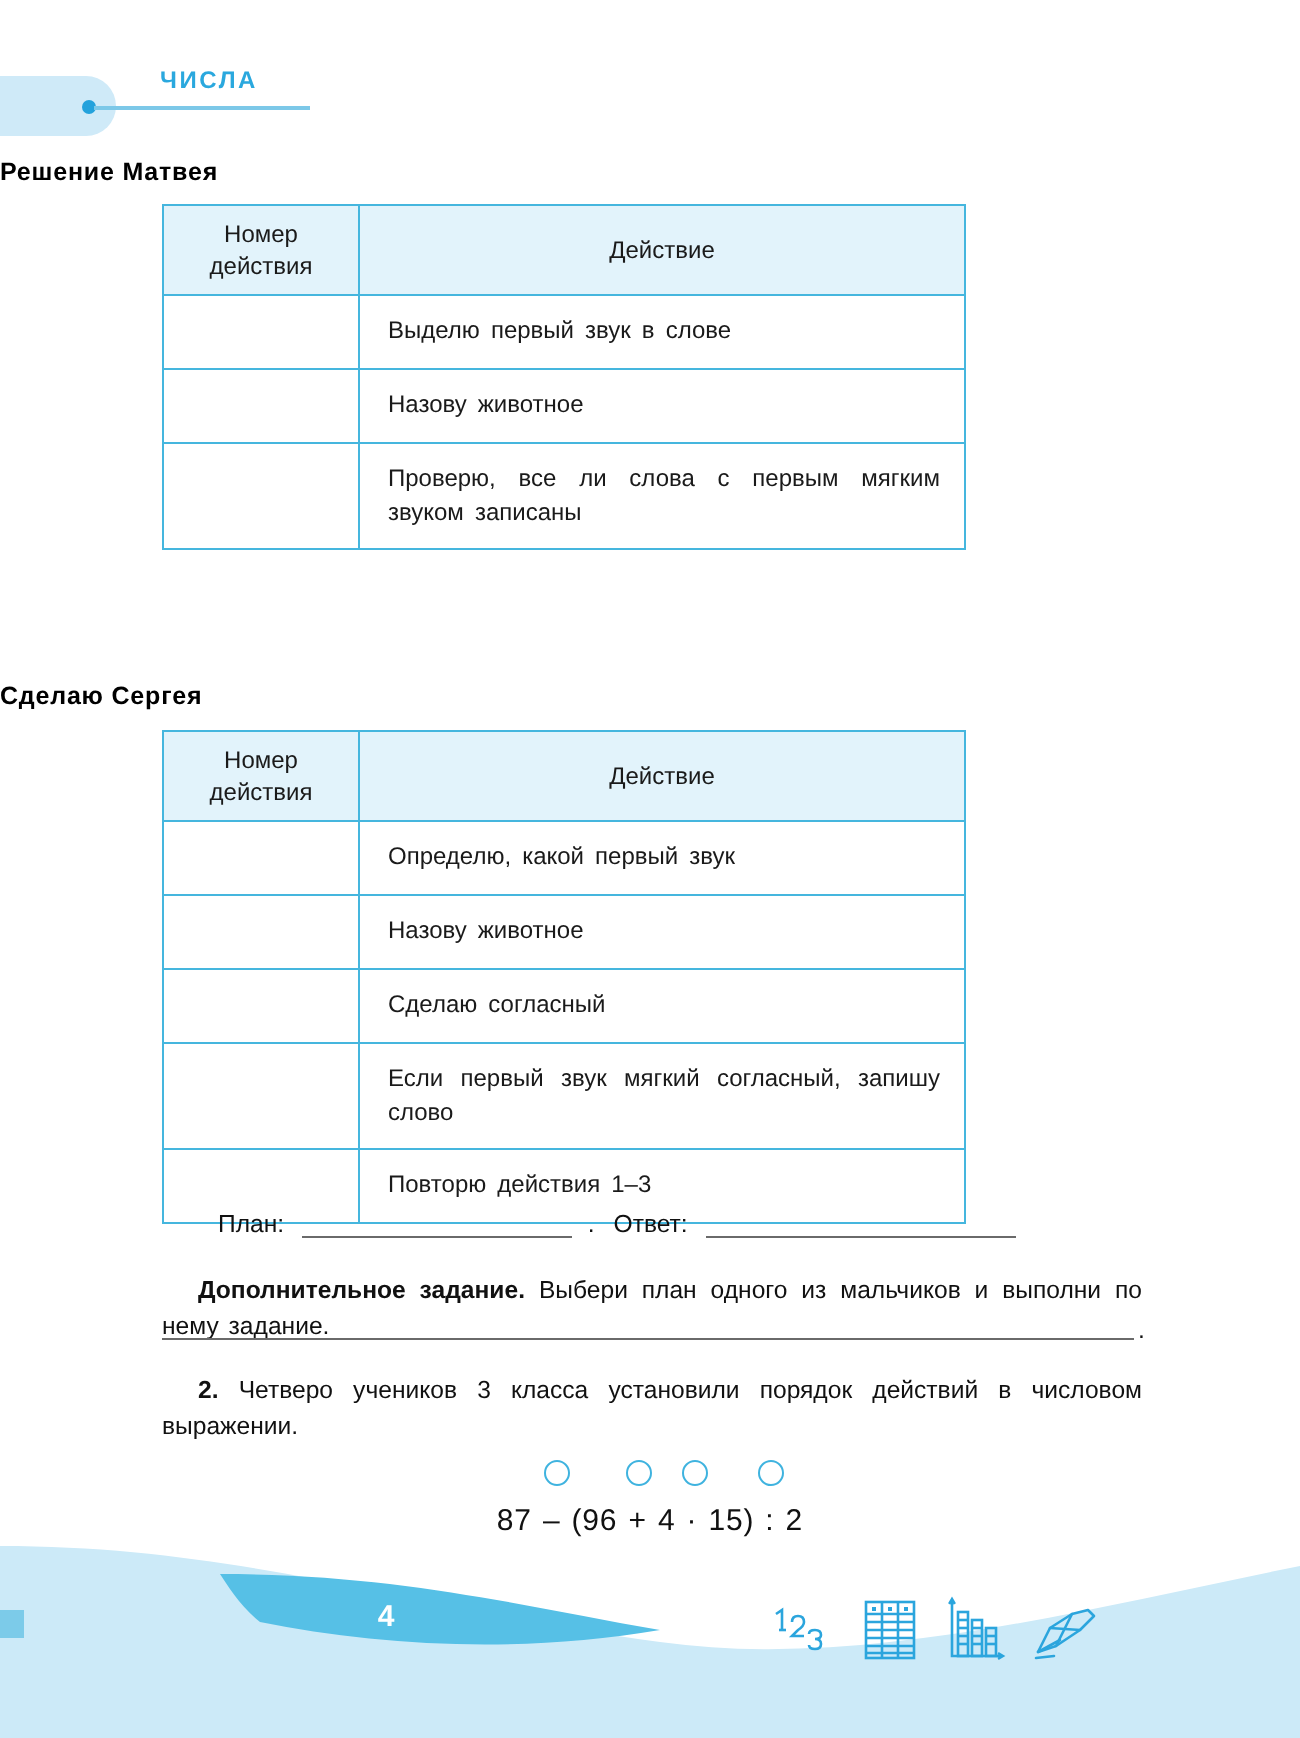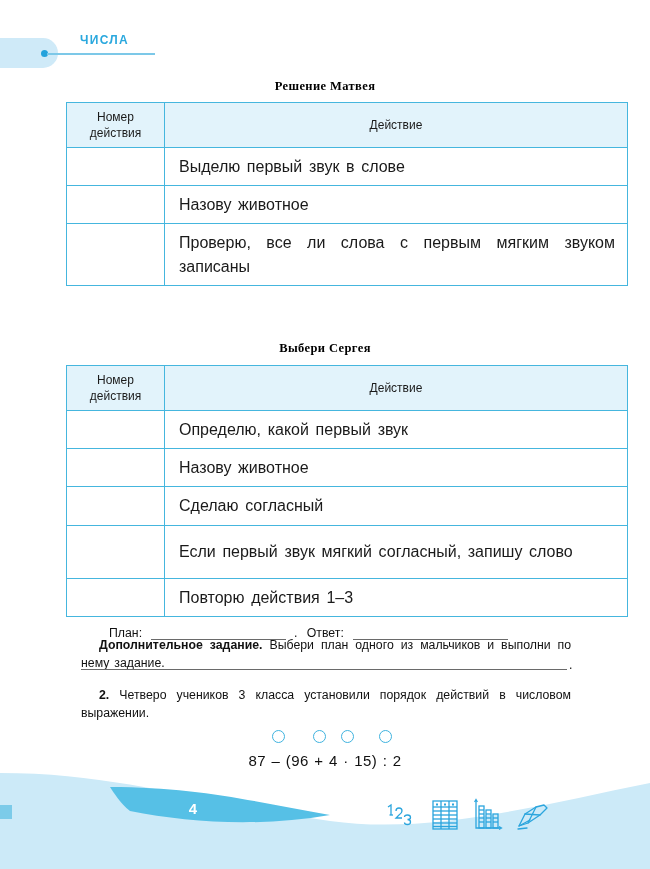--- a/index.html
+++ b/index.html
@@ -55,31 +55,30 @@
     font-size: 12px;
     font-weight: bold;
     letter-spacing: 1.3px;
     color: #2aa8de;
   }
 
   
   .table-caption {
     position: absolute;
     width: 100%;
-    text-align: center;
+    text-align: left;
     font-size: 12.5px;
     font-weight: bold;
     color: #000;
     letter-spacing: 0.4px;
-    font-family: Liberation Serif, serif;
   }
   .wtable {
     position: absolute;
-    left: 66px;
-    width: 562px;
+    left: 81px;
+    width: 402px;
     border-collapse: collapse;
     table-layout: fixed;
   }
   .wtable th, .wtable td {
     border: 1.4px solid #45b6de;
     padding: 0;
     vertical-align: middle;
   }
   .wtable th {
     background: #e2f3fb;
@@ -87,21 +86,21 @@
     font-size: 12px;
     text-align: center;
     line-height: 1.35;
     height: 44px;
     color: #1a1a1a;
   }
   .col-num { width: 97px; }
   .wtable td.num-cell { background: #ffffff; }
   .wtable td.act-cell {
     background: #ffffff;
-    font-size: 16px;
+    font-size: 12px;
     line-height: 1.45;
     padding: 7px 12px 7px 14px;
     text-align: justify;
     text-align-last: left;
     word-spacing: 2.2px;
     color: #1a1a1a;
   }
   .wtable tr.single td.act-cell { height: 22px; }
   .wtable tr.double td.act-cell { height: 38px; }
 
@@ -234,21 +233,21 @@
         <td class="num-cell"></td>
         <td class="act-cell">Назову  животное</td>
       </tr>
       <tr class="double">
         <td class="num-cell"></td>
         <td class="act-cell">Проверю,  все  ли  слова  с  первым  мягким  звуком  записаны</td>
       </tr>
     </tbody>
   </table>
 
-  <div class="table-caption" style="top:341px;">Выбери  Сергея</div>
+  <div class="table-caption" style="top:341px;">Сделаю  Сергея</div>
 
   <table class="wtable" style="top:365px;">
     <thead>
       <tr>
         <th class="col-num">
           <span>Номер</span><br>
           <span>действия</span>
         </th>
         <th>Действие</th>
       </tr>
@@ -274,21 +273,21 @@
         <td class="num-cell"></td>
         <td class="act-cell">Повторю  действия  1–3</td>
       </tr>
     </tbody>
   </table>
 
   <div class="para" style="top:612px;margin-top:24px;">
     <span style="display:inline-block;width:18px;"></span><b>Дополнительное задание.</b><span> Выбери план одного из мальчи­ков и выполни по нему задание.</span>
   </div>
 
-  <div class="fill-row" style="top:626px;">
+  <div class="fill-row" style="top:605px;">
     <span style="display:inline-block;width:28px;"></span><span class="fl-label">План:</span>
     <span class="blank" style="width:135px;margin-left:6px;"></span>
     <span style="margin:0 6px 0 4px;">.</span>
     <span class="fl-label">Ответ:</span>
     <span class="blank" style="width:155px;margin-left:6px;"></span>
   </div>
 
   <div class="blank-long" style="top:668px;"></div>
   <div class="blank-dot" style="left:569px;top:658px;">.</div>
 

